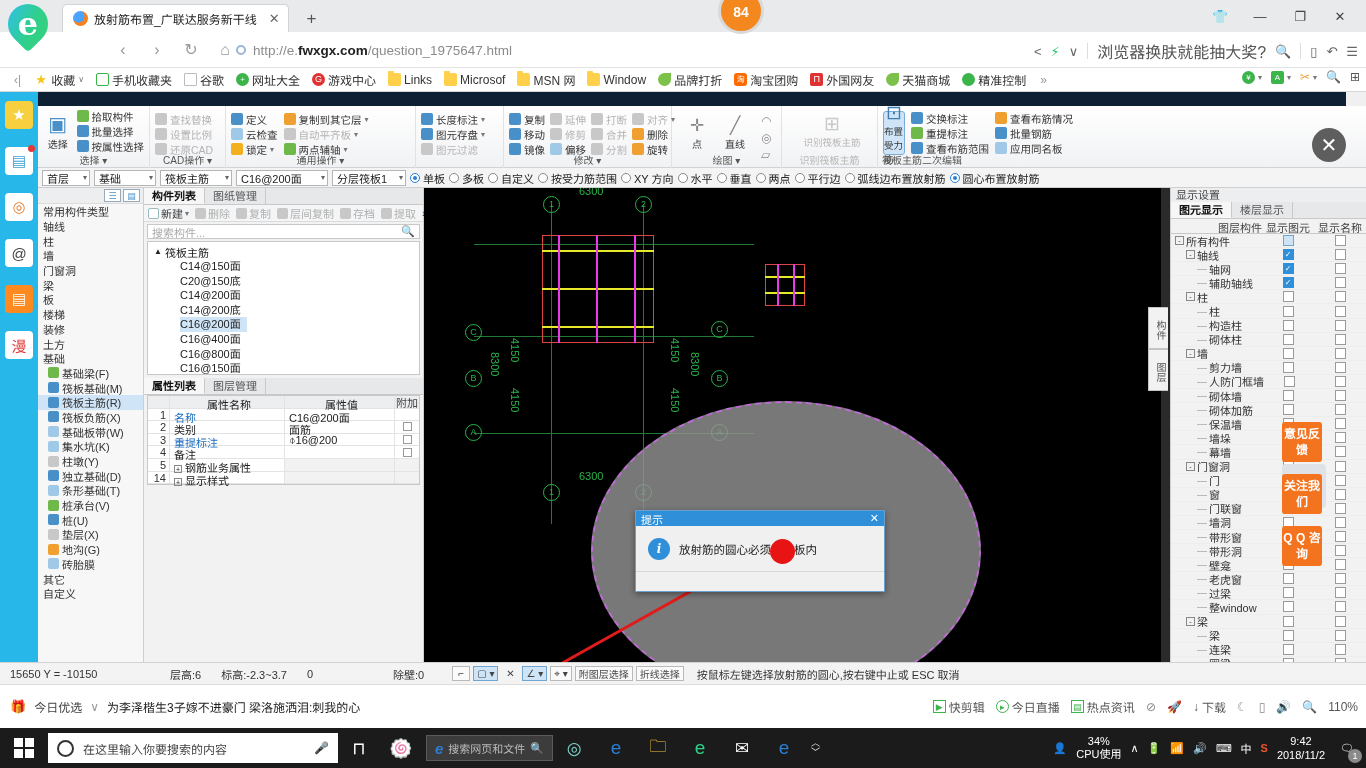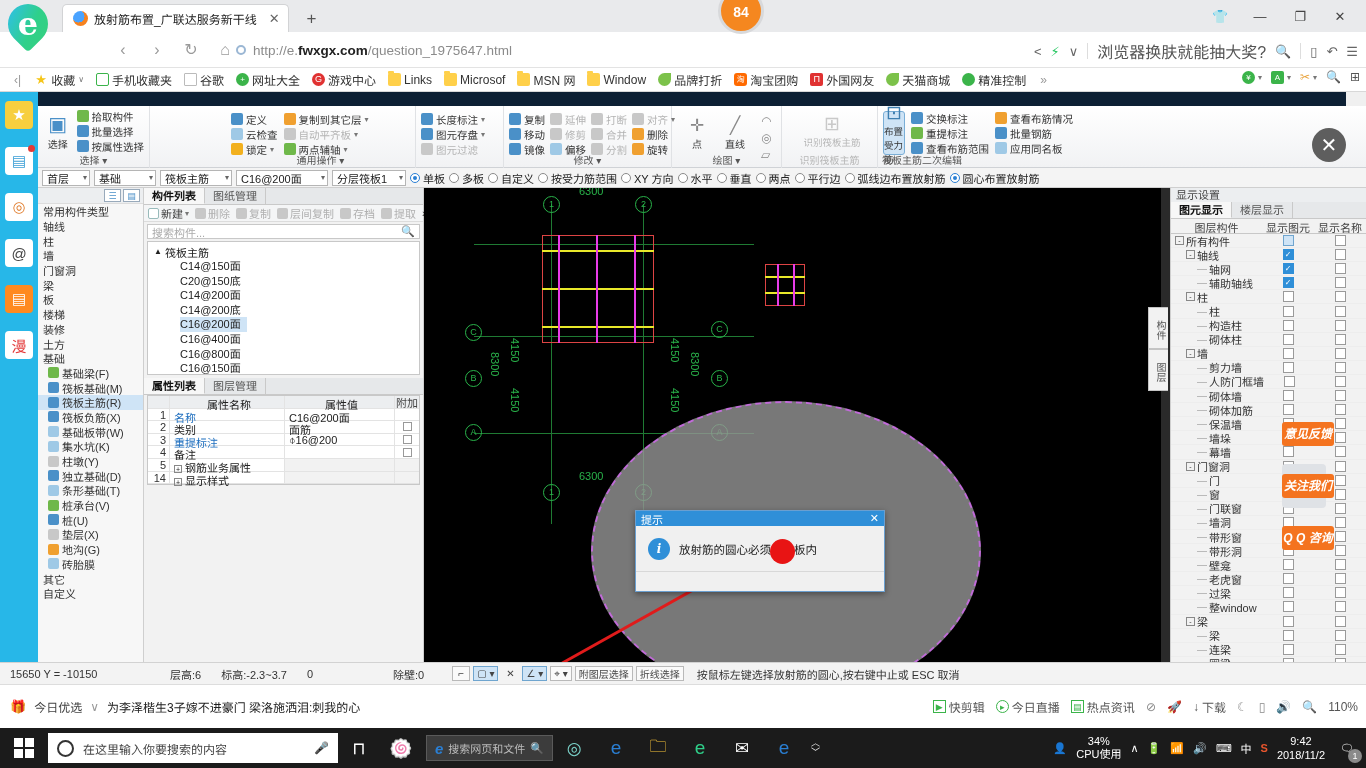--- a/index.html
+++ b/index.html
@@ -184,41 +184,41 @@
      font-weight:bold; text-align:center; line-height:22px; font-family:"DejaVu Serif", serif; flex:0 0 auto;}
   .dlg-msg { font-size:11.5px; color:#222; }
   .dlg-ft { height:20px; display:flex; align-items:center; justify-content:flex-end; padding-right:8px; background:#f0f0f0;}
   .dlg-ok { width:54px; height:16px; background:#3d8fd6; color:#fff; font-size:11px; text-align:center; line-height:16px; border-radius:2px;}
   .red-dot { position:absolute; left:770px; top:447px; width:25px; height:25px; border-radius:50%; background:#e81414; z-index:40;}
 
   
   .rpanel { position:absolute; left:1170px; top:96px; width:196px; height:570px; background:#f2f2f2; border-left:1px solid #cfcfcf; }
   .rp-title { height:14px; font-size:11px; padding-left:5px; line-height:14px; color:#444; background:#eceef0;}
   .rp-hd { display:flex; height:15px; font-size:11px; border-bottom:1px solid #c8c8c8;}
-  .rp-hd .c1 { flex:1; text-align:center; color:#444; }
+  .rp-hd .c1 { flex:1; text-align:right; color:#444; }
   .rp-hd .c2 { width:52px; text-align:center; color:#444; }
   .rp-hd .c3 { width:52px; text-align:center; color:#444; }
   .rp-row { display:flex; height:14.1px; font-size:11px; align-items:center; border-bottom:1px solid #ededed;}
   .rp-row .n { flex:1; white-space:nowrap; color:#333; display:flex; align-items:center; gap:2px;}
   .rp-row .b1,.rp-row .b2 { width:52px; display:flex; justify-content:center; }
   .cb { width:11px; height:11px; border:1px solid #9a9a9a; background:#fff; }
   .cb.on { background:#2f8fd8; border-color:#2f8fd8; color:#fff; font-size:8px; text-align:center; line-height:10px; }
   .cb.mix { background:#cfe4f6; border-color:#6fa5cf; }
   .tline { color:#aaa; font-size:10px; }
   .exp { width:9px;height:9px;border:1px solid #888;font-size:7px;line-height:7px;text-align:center;display:inline-block;color:#333;}
   .rp-reset { position:absolute; bottom:4px; right:6px; font-size:10.5px; color:#555; }
 
   
   .float-tabs { position:absolute; left:1148px; top:215px; width:22px; }
   .ft-btn { width:20px; height:42px; background:#f2f2f2; border:1px solid #c4c4c4; border-right:none;
      font-size:10px; color:#555; writing-mode:vertical-rl; text-align:center; padding-top:4px; }
   .float-up { position:absolute; left:1282px; top:372px; width:44px; height:44px; background:#dfe2e6;
      border-radius:4px; color:#6f7276; font-size:22px; text-align:center; line-height:44px; }
-  .orange-tag { position:absolute; left:1282px; width:52px; background:#f4731f; color:#fff; font-size:12px;
-     text-align:center; padding:4px 0; border-radius:3px; line-height:16px; font-weight:bold;font-style:italic; }
+  .orange-tag { position:absolute; left:1282px; width:40px; background:#f4731f; color:#fff; font-size:12px;
+     text-align:center; padding:4px 0; border-radius:3px; line-height:16px; font-weight:bold; }
   .close-x { position:absolute; left:1312px; top:128px; width:34px; height:34px; border-radius:50%;
      background:#5e5e5e; color:#fff; font-size:20px; text-align:center; line-height:34px; }
   .fps { position:absolute; right:6px; bottom:0px; }
 
   
   .statusbar { position:absolute; left:0; top:662px; width:1366px; height:22px; background:#f3f3f3; border-top:1px solid #d2d2d2;
      display:flex; align-items:center; font-size:11px; color:#333; gap:0; }
   .sb-seg { padding:0 10px; white-space:nowrap; }
   .sb-btn { height:15px; min-width:18px; border:1px solid #b9b9b9; background:#fafafa; display:flex; align-items:center;
      justify-content:center; padding:0 3px; margin-right:3px; font-size:10px; color:#444; }
@@ -423,20 +423,37 @@
               </div>
             <div class="ritem">
                 <span class="ri ri-blue"></span>
                 <span>按属性选择</span>
               </div>
           </div>
         </div>
         <div class="rgroup-title"><span>选择</span> ▾</div>
       </div>
 
+      <div class="rgroup" style="left:112px; width:76px;">
+        <div class="rcol" style="padding-top:3px">
+          <div class="ritem dim">
+              <span class="ri ri-gray"></span>
+              <span>查找替换</span>
+            </div>
+          <div class="ritem dim">
+              <span class="ri ri-gray"></span>
+              <span>设置比例</span>
+            </div>
+          <div class="ritem dim">
+              <span class="ri ri-gray"></span>
+              <span>还原CAD</span>
+            </div>
+        </div>
+        <div class="rgroup-title"><span>CAD操作</span> ▾</div>
+      </div>
 
       <div class="rgroup" style="left:188px; width:190px;">
         <div style="display:flex; gap:6px; padding-top:3px;">
           <div class="rcol">
             <div class="ritem">
                 <span class="ri ri-blue"></span>
                 <span>定义</span>
               </div>
             <div class="ritem">
                 <span class="ri ri-lblue"></span>

